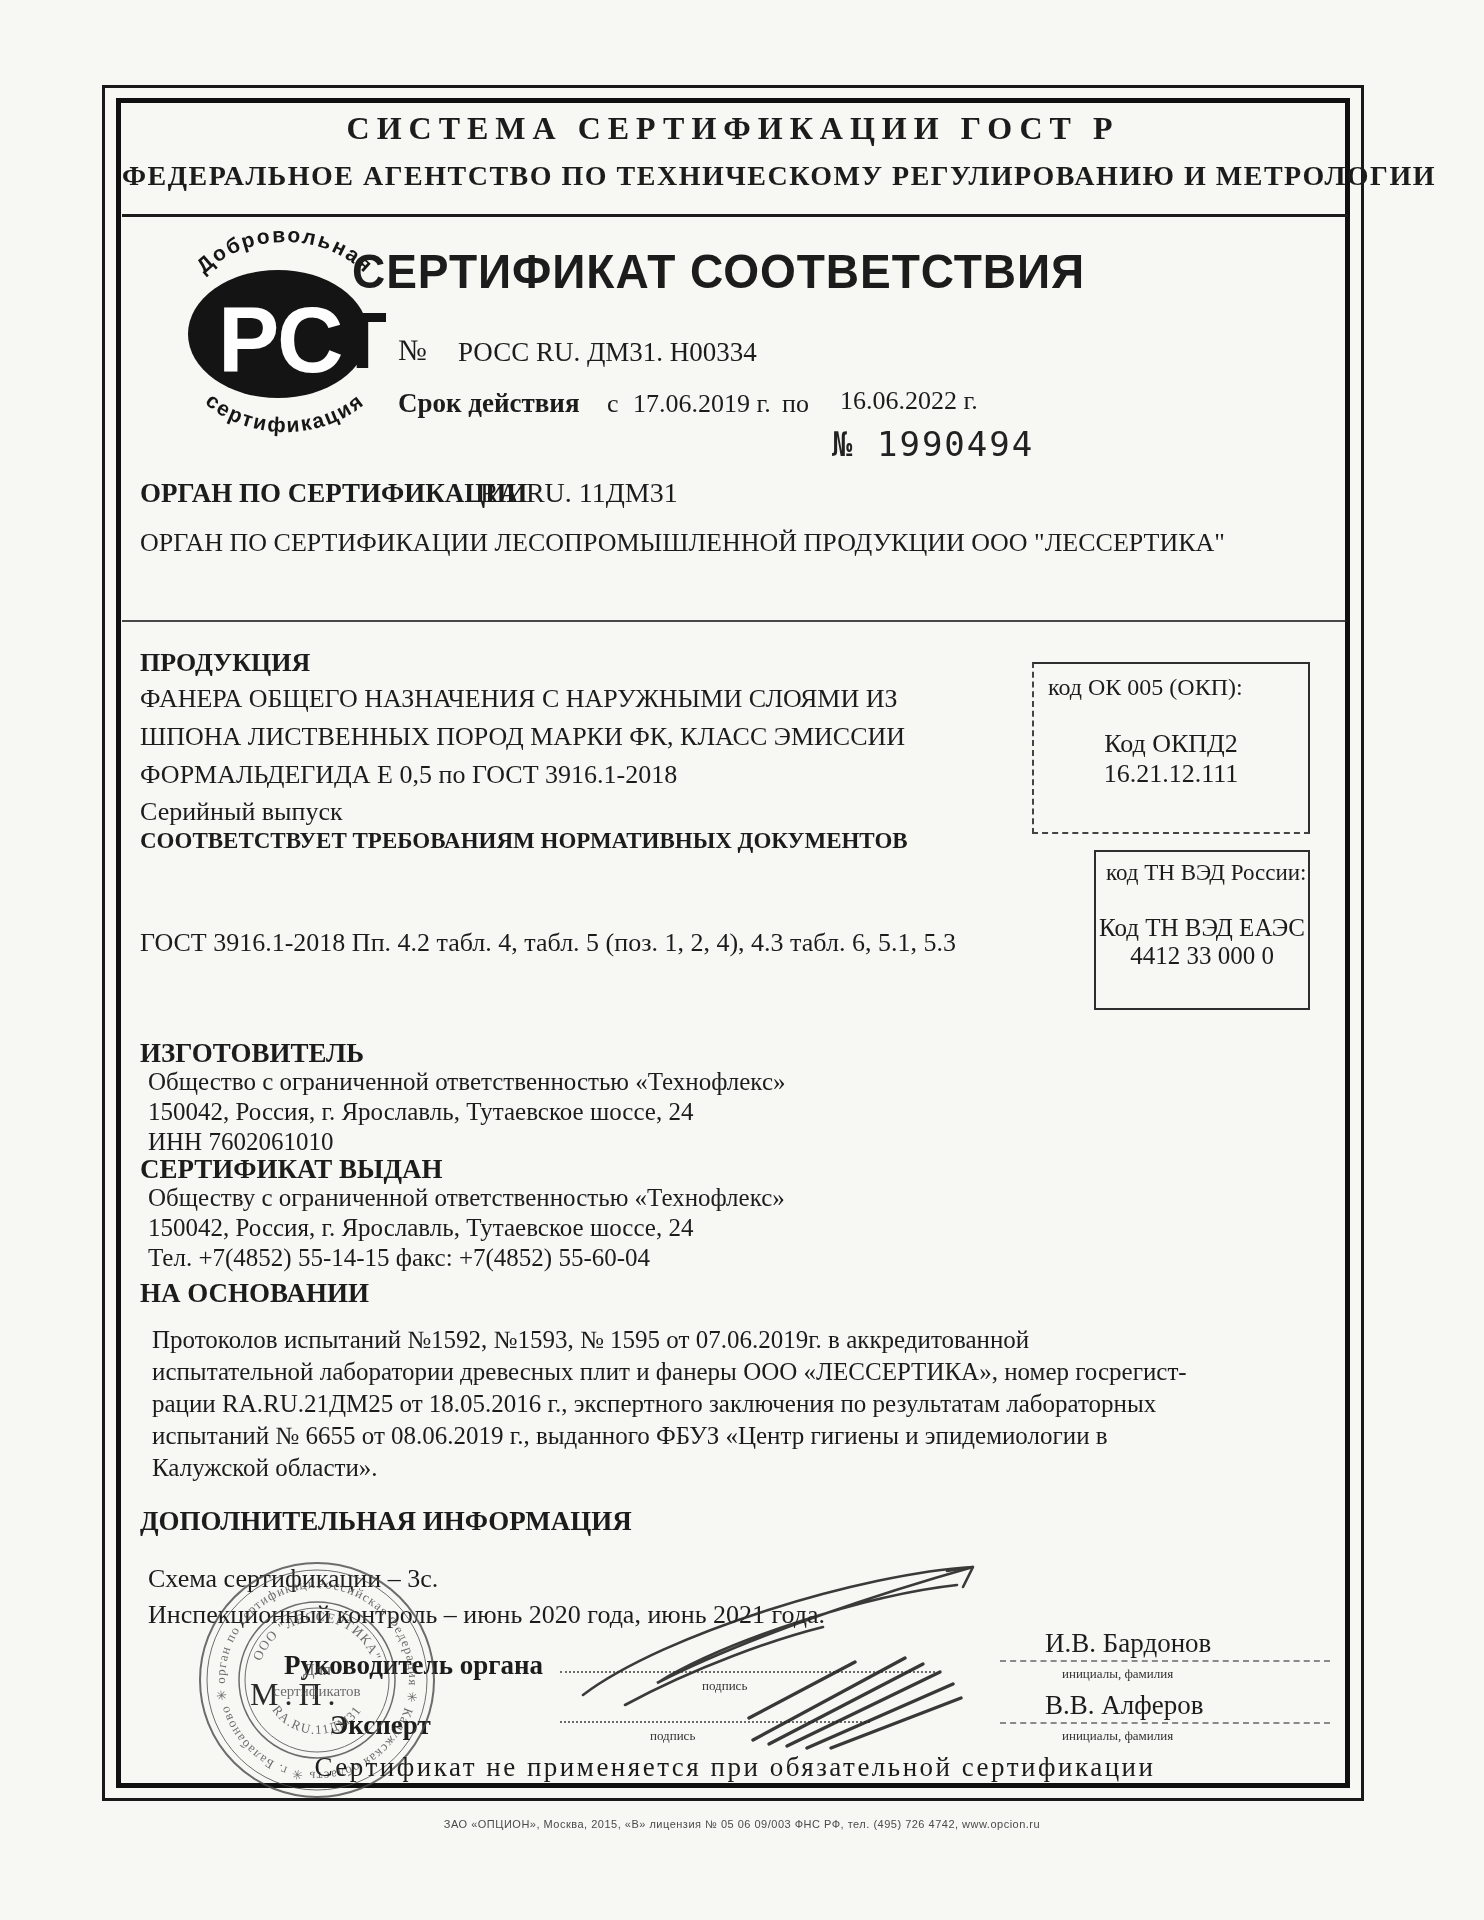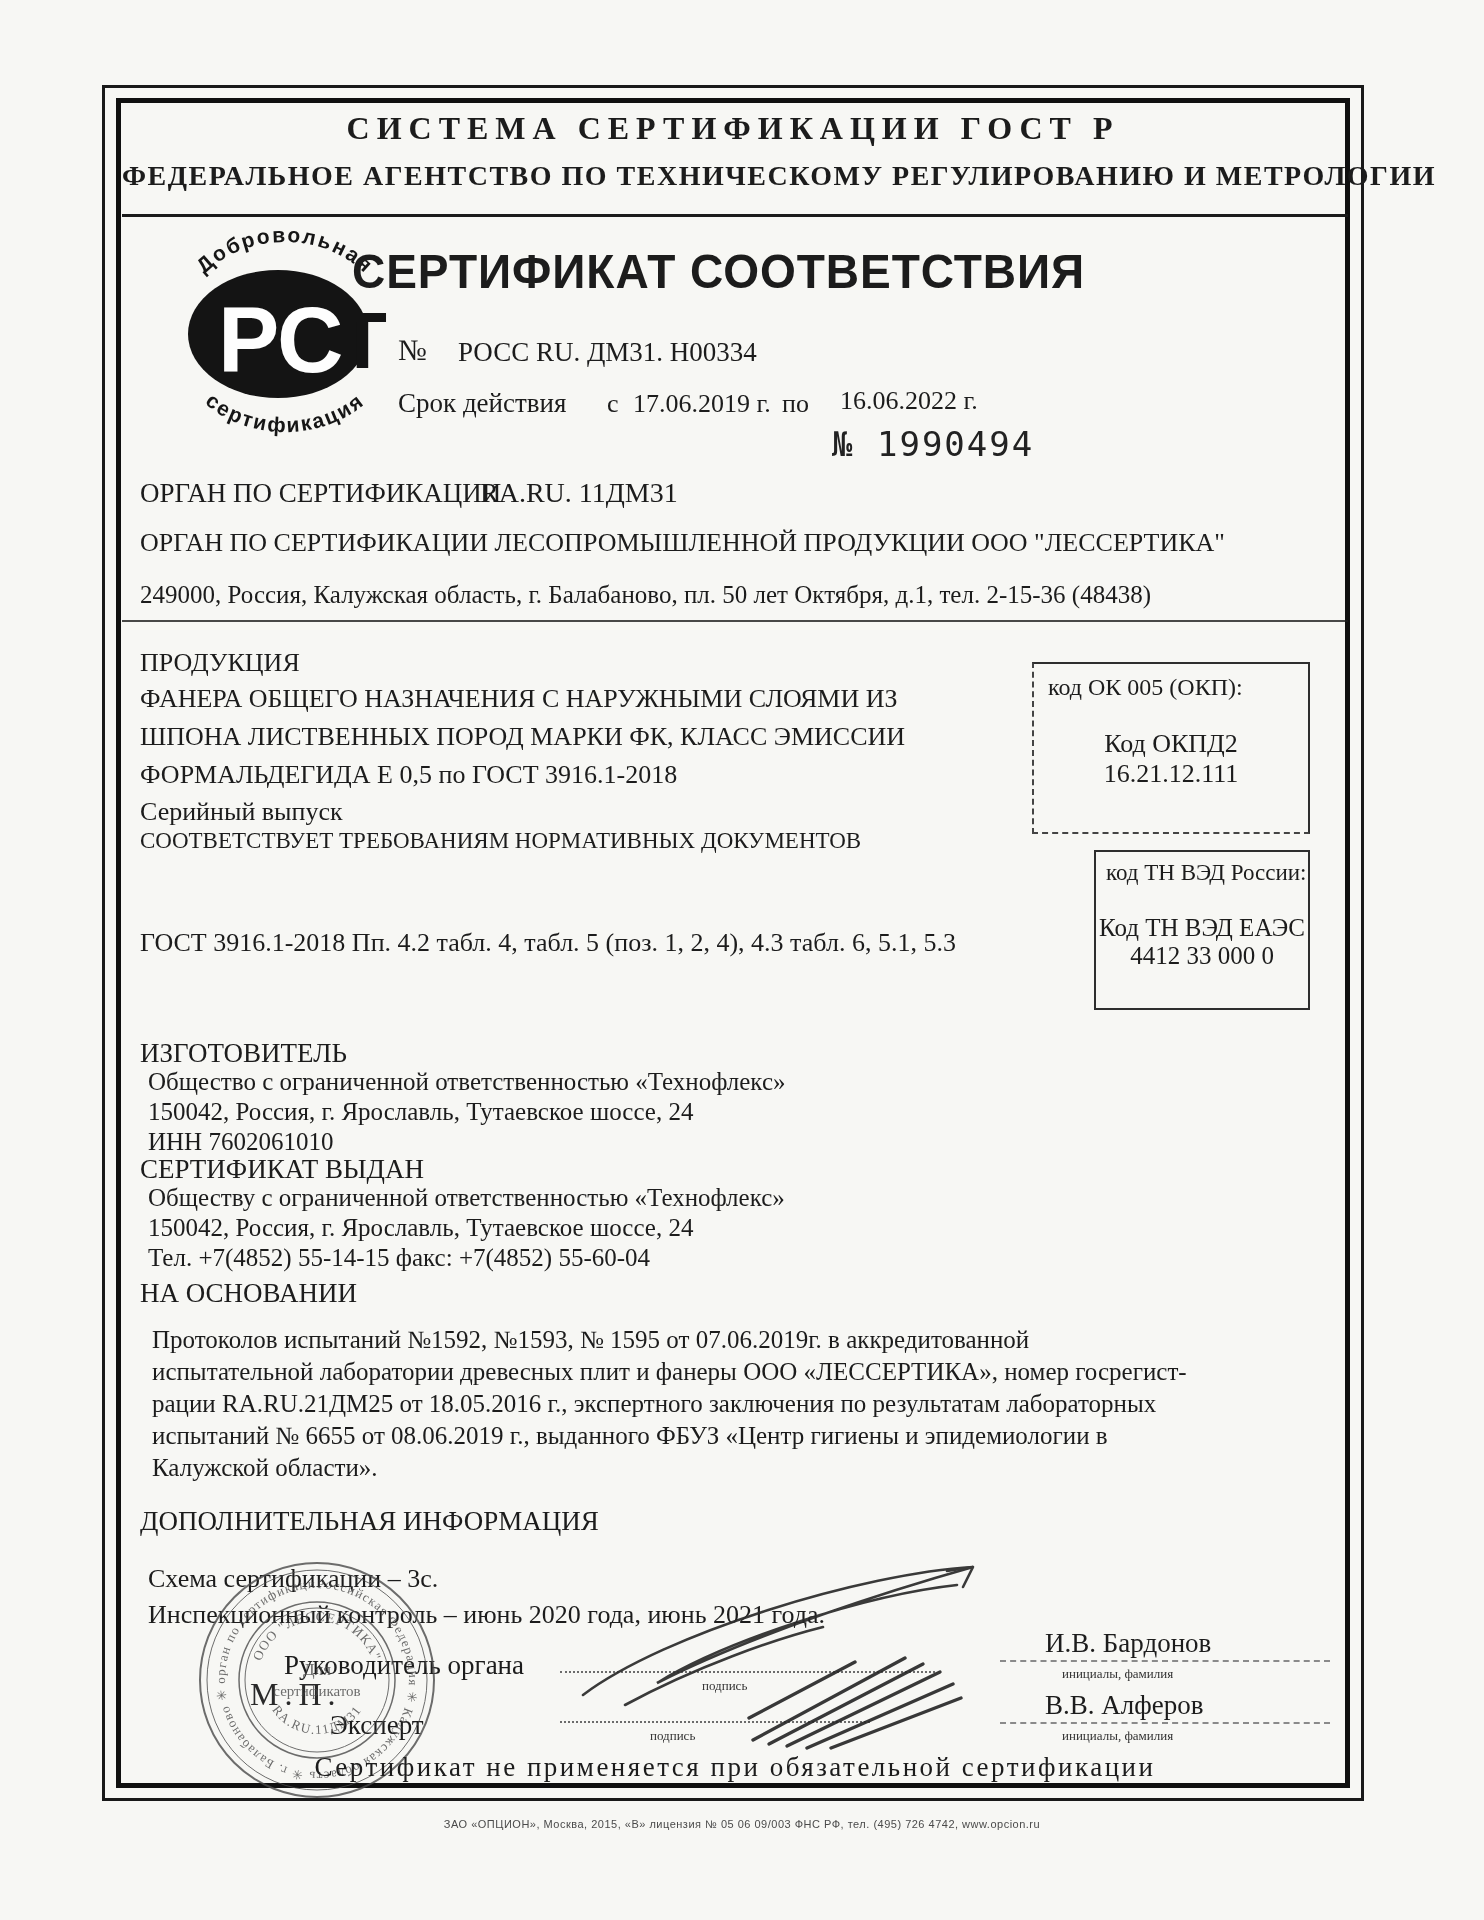--- a/index.html
+++ b/index.html
@@ -9,21 +9,21 @@
         background-size:9px 9px;}
   .abs{position:absolute;}
   .bx{box-sizing:border-box;}
   .border-outer{left:102px;top:85px;width:1262px;height:1716px;border:3px solid #191919;}
   .border-inner{left:116px;top:98px;width:1234px;height:1690px;border:5px solid #101010;}
   .hline{background:#1b1b1b;}
   .h-big{font-size:32px;font-weight:bold;letter-spacing:7px;white-space:nowrap;}
   .h-mid{font-size:28px;font-weight:bold;letter-spacing:1px;white-space:nowrap;}
   .title{font-family:"Liberation Sans",sans-serif;font-size:49px;font-weight:bold;
          transform:scaleX(.94);transform-origin:left;white-space:nowrap;letter-spacing:1px;}
-  .lab{font-size:27px;font-weight:normal;white-space:nowrap;}
+  .lab{font-size:27px;font-weight:bold;white-space:nowrap;}
   .txt{font-size:26px;white-space:nowrap;}
   .txt2{font-size:25px;white-space:nowrap;}
   .stampnum{font-family:"DejaVu Sans Mono",monospace;font-size:34px;letter-spacing:2px;white-space:nowrap;color:#222;}
   .small{font-size:13px;color:#333;white-space:nowrap;}
   .tiny{font-family:"Liberation Sans",sans-serif;font-size:11px;color:#4a4a4a;letter-spacing:.5px;}
   .dotline{height:0;border-bottom:2px dotted #6b6b6b;}
   .dashline{height:0;border-bottom:2px dashed #8a8a8a;}
   .codebox{border:2px solid #2e2e2e;border-left:2px dashed #444;border-bottom:2px dashed #444;}
   .codebox2{border:2px solid #2e2e2e;}
   .center{text-align:center;}
@@ -66,21 +66,20 @@
   <div class="abs txt" style="left:607px;top:389px;">с</div>
   <div class="abs txt" style="left:633px;top:389px;">17.06.2019 г.</div>
   <div class="abs txt" style="left:782px;top:389px;">по</div>
   <div class="abs txt" style="left:840px;top:386px;">16.06.2022 г.</div>
 
   <div class="abs stampnum" style="left:832px;top:424px;">№ 1990494</div>
 
   <div class="abs lab" style="left:140px;top:478px;">ОРГАН ПО СЕРТИФИКАЦИИ</div>
   <div class="abs txt" style="left:480px;top:477px;font-size:28px;">RA.RU. 11ДМ31</div>
   <div class="abs txt" style="left:140px;top:528px;">ОРГАН ПО СЕРТИФИКАЦИИ ЛЕСОПРОМЫШЛЕННОЙ ПРОДУКЦИИ  ООО "ЛЕССЕРТИКА"</div>
-  <div class="abs txt2" style="left:140px;top:581px;">249000, Россия, Калужская область, г. Балабаново, пл. 50 лет Октября, д.1, тел. 2-15-36 (48438)</div>
   <div class="abs hline" style="left:122px;top:620px;width:1226px;height:2px;opacity:.8;"></div>
 
   <div class="abs lab" style="left:140px;top:648px;font-size:26px;">ПРОДУКЦИЯ</div>
   <div class="abs txt" style="left:140px;top:722px;">ШПОНА ЛИСТВЕННЫХ ПОРОД МАРКИ ФК, КЛАСС ЭМИССИИ</div>
   <div class="abs txt" style="left:140px;top:684px;">ФАНЕРА ОБЩЕГО НАЗНАЧЕНИЯ С НАРУЖНЫМИ СЛОЯМИ ИЗ</div>
   <div class="abs txt" style="left:140px;top:760px;">ФОРМАЛЬДЕГИДА  Е 0,5 по ГОСТ 3916.1-2018</div>
   <div class="abs txt" style="left:140px;top:797px;">Серийный выпуск</div>
 
   <div class="abs bx codebox" style="left:1032px;top:662px;width:278px;height:172px;">
     <div class="txt2" style="padding:10px 0 0 14px;font-size:24px;">код ОК 005 (ОКП):</div>

